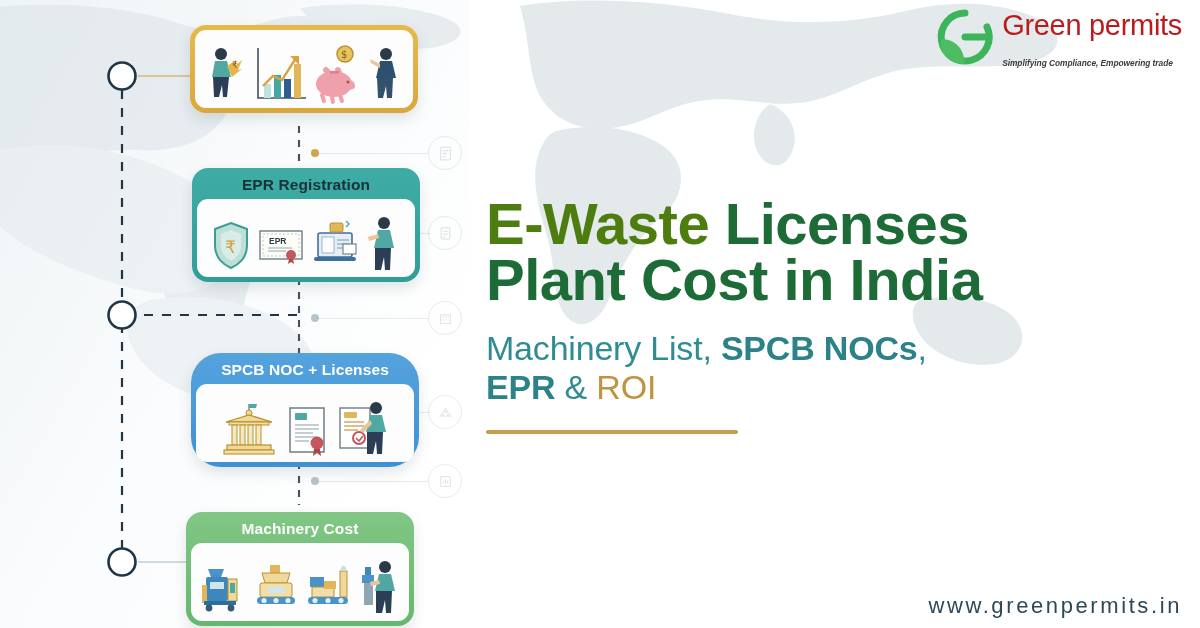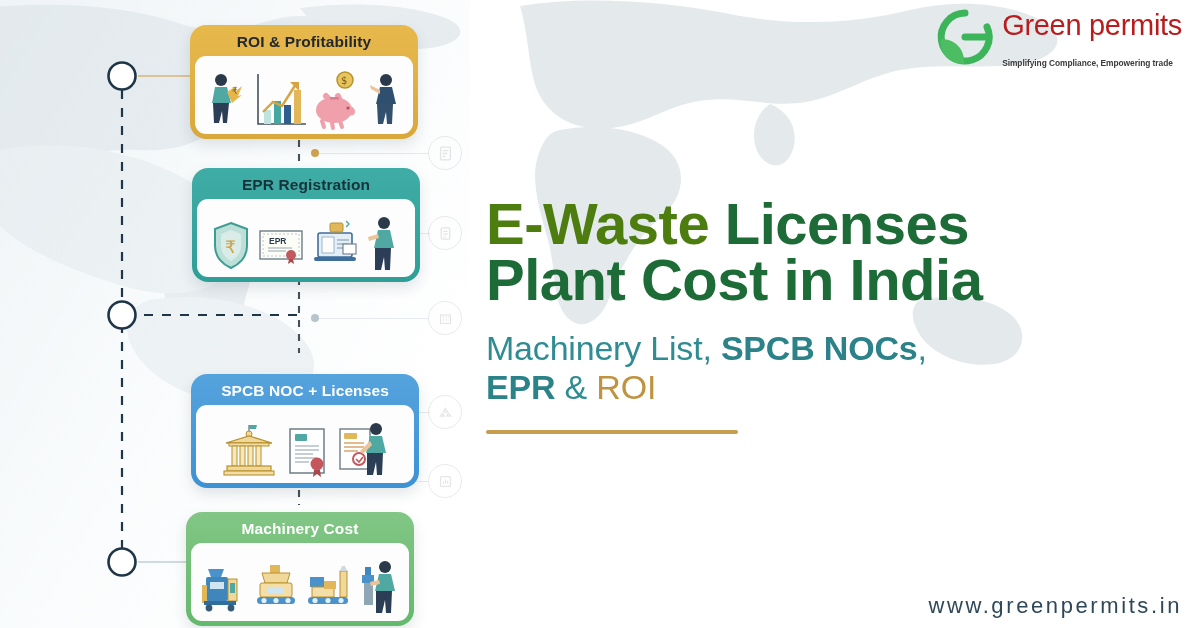--- a/index.html
+++ b/index.html
@@ -49,21 +49,21 @@
     overflow: hidden;
     padding: 3px 5px 0 5px;
   }
   .card-body svg { display: block; }
 
   
   #card-roi   { left: 190px; top: 25px;  background: linear-gradient(180deg,#e7b94d 0%, #d9a83c 100%); }
   #card-roi   .card-title { color: #23282e; }
   #card-epr   { left: 192px; top: 168px; background: linear-gradient(180deg,#3fada6 0%, #2f9e96 100%); }
   #card-epr   .card-title { color: #17323a; }
-  #card-spcb  { left: 191px; top: 374px; background: linear-gradient(180deg,#55a3dd 0%, #3d92d4 100%); }
+  #card-spcb  { left: 191px; top: 353px; background: linear-gradient(180deg,#55a3dd 0%, #3d92d4 100%); border-radius: 30px; }
   #card-spcb  .card-title { color: #ffffff; }
   #card-mach  { left: 186px; top: 504px; background: linear-gradient(180deg,#82c685 0%, #63b96c 100%); margin-top: 8px; }
   #card-mach  .card-title { color: #ffffff; }
 
   
   .rail-icon {
     position: absolute; z-index: 3;
     width: 34px; height: 34px; border-radius: 50%;
     border: 1.4px solid rgba(150,160,168,.22);
     display: flex; align-items: center; justify-content: center;
@@ -97,21 +97,21 @@
     background: #c79d4f; border-radius: 2px;
   }
 
   
   #logo { position: absolute; right: 18px; top: 6px; z-index: 6; display: flex; align-items: center; gap: 6px; }
   #logo-text-wrap { padding-top: 4px; }
   #brand-name {
     font-size: 29px; font-weight: normal; color: #b91c1c; letter-spacing: -.3px; line-height: 1;
   }
   #brand-tagline {
-    font-size: 8.4px; font-weight: bold; color: #3a3a3a; letter-spacing: -.05px; margin-top: 18px;
+    font-size: 8.4px; font-weight: bold; color: #3a3a3a; letter-spacing: -.05px; margin-top: 18px; font-style: italic;
   }
 
   
   #site-url {
     position: absolute; right: 18px; bottom: 9px; z-index: 6;
     font-size: 22px; color: #2f4858; letter-spacing: 2.6px; text-align: center;
   }
 </style>
 </head>
 <body>
@@ -205,21 +205,20 @@
 <div class="rail-line" style="left:316px; top:481px; width:112px;"></div>
 <div class="rail-dot" style="left:311px; top:477px; background:#b8c4cc;"></div>
 <div class="rail-icon" style="left:428px; top:464px;">
   <svg width="17" height="17" viewBox="0 0 24 24" fill="none" stroke="currentColor" stroke-width="1.7">
     <rect x="5" y="5" width="14" height="14" rx="1.5"></rect>
       <path d="M9 15v-3M12 15v-6M15 15v-4"></path>
   </svg>
 </div>
 
 <div class="card" id="card-roi">
-  <div class="card-title">ROI &amp; Profitability</div>
   <div class="card-body">
 
     <svg width="44" height="66" viewBox="0 0 44 66">
       <circle cx="17" cy="12" r="6" fill="#2b3a4a"></circle>
       <path d="M11 19h12l4 16H8z" fill="#4fa8a2"></path>
       <path d="M9 35h16l-2 20h-4l-1-12-3 12h-5z" fill="#2c3e55"></path>
       <path d="M23 24l9-6 0 5 6-5-4 10 4-1-10 8z" fill="#e6b64d"></path>
       <text x="28" y="26" font-family="DejaVu Sans" font-size="9" fill="#7a5d1c">₹</text>
     </svg>
 

